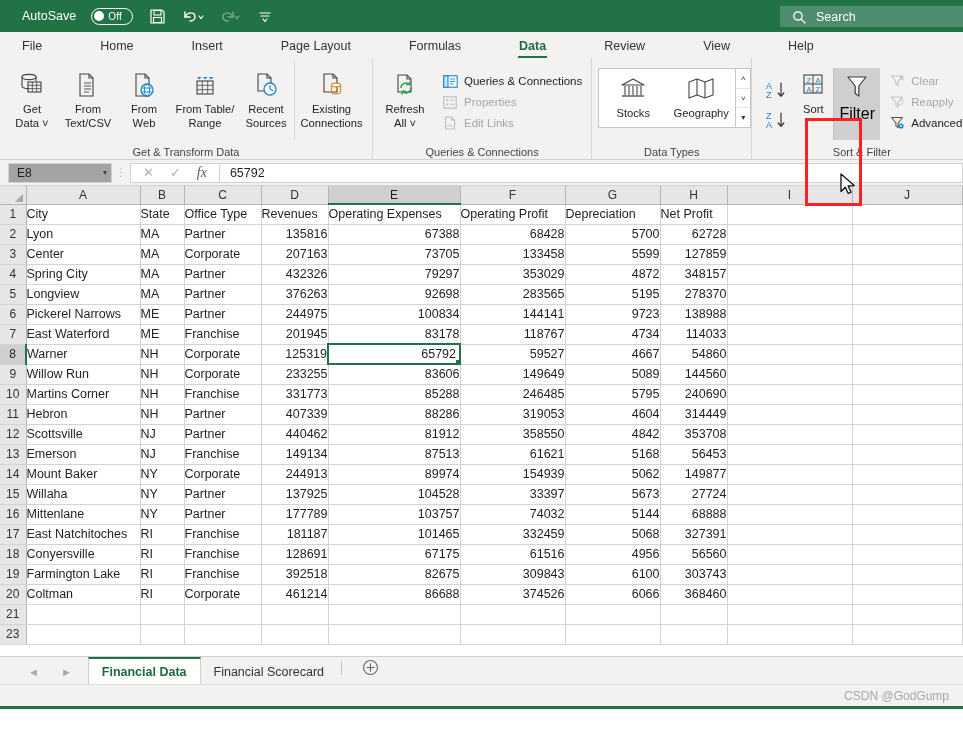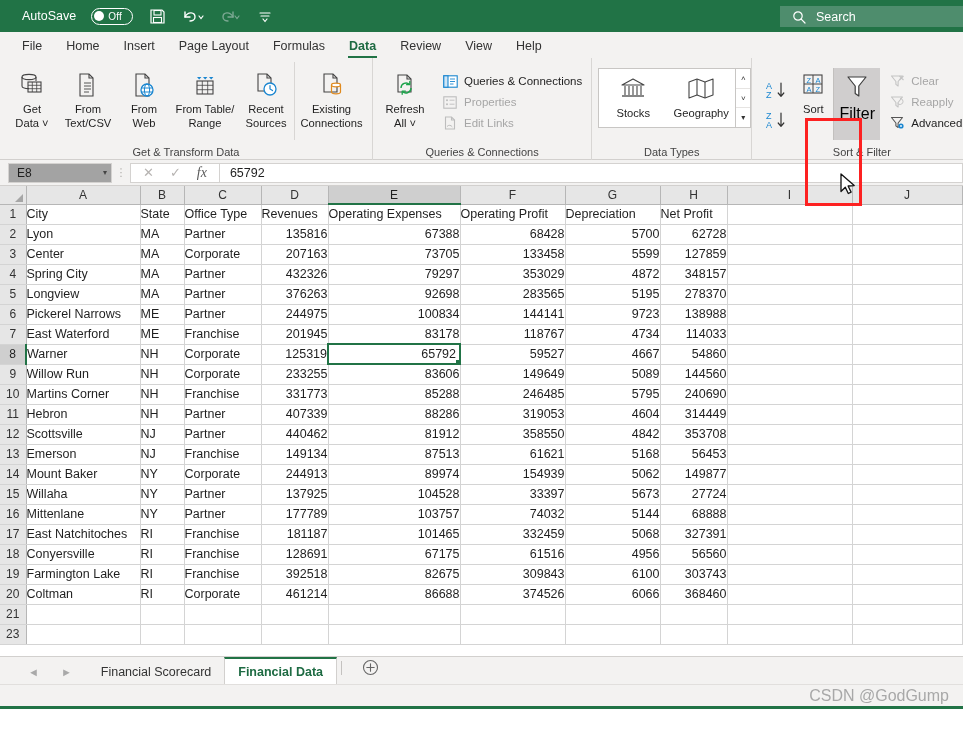--- a/index.html
+++ b/index.html
@@ -41,20 +41,21 @@
     background: #4e8d6d; display:flex; align-items:center; gap:10px;
     padding-left: 12px;
   }
   .search-box .ph { color: #ffffff; font-size: 12.5px; }
 
   
   .ribbon-tabs {
     height: 26px; background: #f3f2f1;
     display: flex; align-items: flex-end; padding-left: 10px;
     border-bottom: none;
+    gap: 34px;
   }
   .rtab {
     font-size: 12.5px; color: #333; padding: 2px 12px 5px 12px;
     cursor: pointer; position: relative; white-space: nowrap;
   }
   .rtab.active { color: #1e6b43; font-weight: 600; }
   .rtab.active::after {
     content:""; position:absolute; left: 11px; right: 11px; bottom: 0;
     height: 2.5px; background: #217346;
   }
@@ -193,21 +194,21 @@
     border-top: 2px solid #217346; border-left: 1px solid #d2d0ce; border-right: 1px solid #d2d0ce;
     height: 27px;
   }
   .stab-sep { width:1px; height:14px; background:#c4c2c0; align-self:center; margin: 0 4px 5px 4px;}
   .addsheet { margin: 0 0 4px 16px; cursor:pointer; }
 
   .statusbar {
     height: 22px; background:#f3f2f1; border-top: 1px solid #e1dfdd;
     display:flex; align-items:center; justify-content:flex-end;
   }
-  .watermark { font-size: 16px; color:#a8a8a8; padding-right: 14px; }
+  .watermark { font-size: 12px; color:#a8a8a8; padding-right: 14px; }
   .bottom-rule { height: 3px; background:#217346; }
 </style>
 </head>
 <body>
 
 <div class="titlebar">
   <div class="autosave-wrap">
     <span class="autosave-label">AutoSave</span>
     <span class="autosave-toggle">
       <span class="autosave-knob"></span>
@@ -842,22 +843,22 @@
         </tr>
       </tbody>
   </table>
 </div>
 
 <div class="sheetbar">
   <div class="navarrows">
     <span>◄</span>
     <span>►</span>
   </div>
+  <div class="stab active">Financial Data</div>
   <div class="stab">Financial Scorecard</div>
-  <div class="stab active">Financial Data</div>
   <div class="stab-sep"></div>
   <div class="addsheet">
     <svg width="17" height="17" viewBox="0 0 17 17">
         <circle cx="8.5" cy="8.5" r="7" fill="none" stroke="#666" stroke-width="1.1"></circle>
         <path d="M8.5 4.8v7.4M4.8 8.5h7.4" stroke="#666" stroke-width="1.1" stroke-linecap="round"></path>
       </svg>
   </div>
 </div>
 
 <div class="statusbar">

